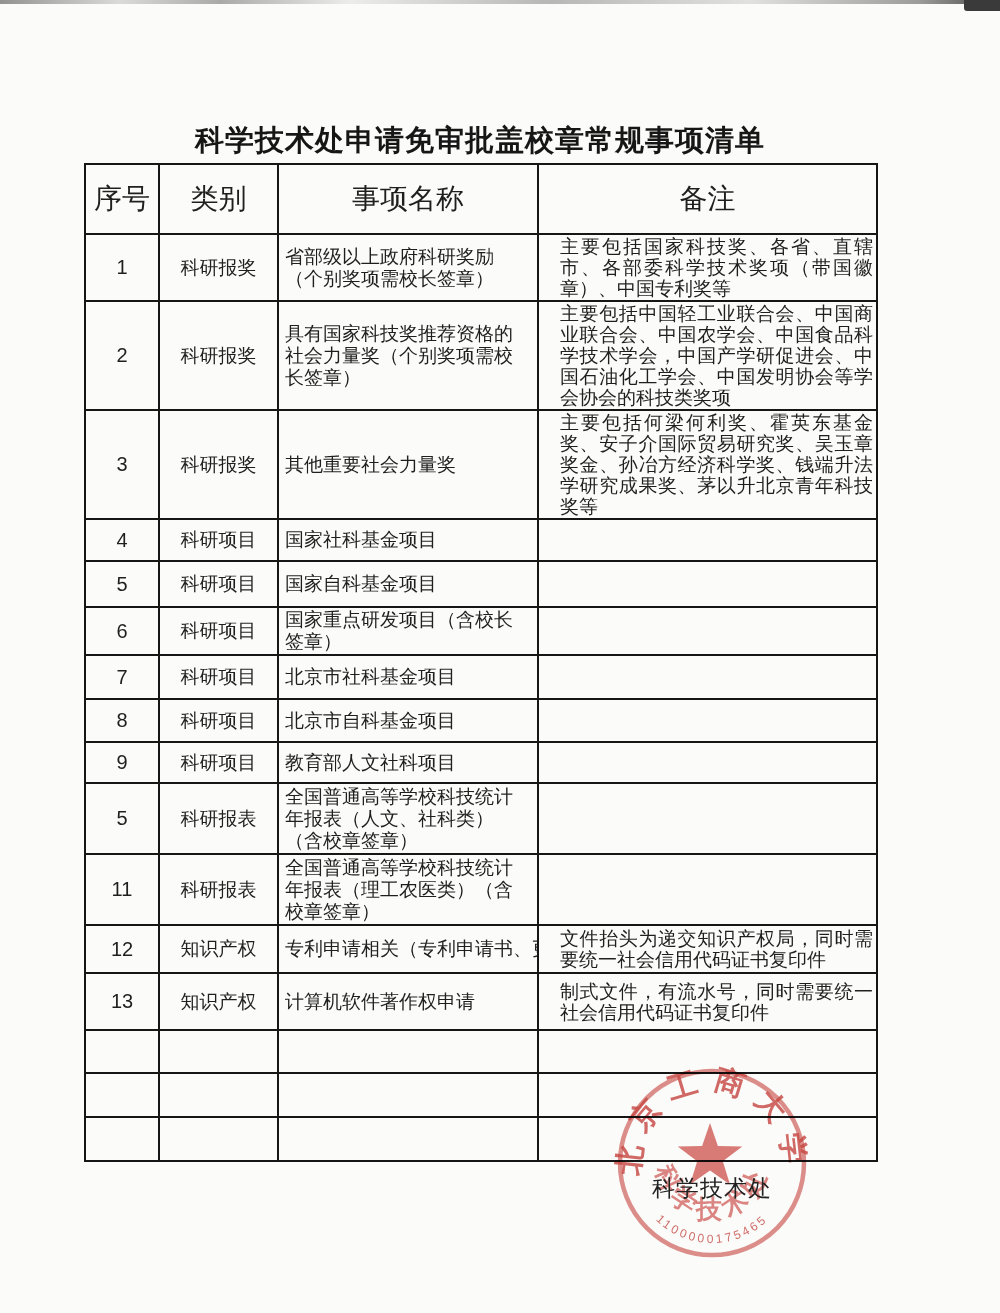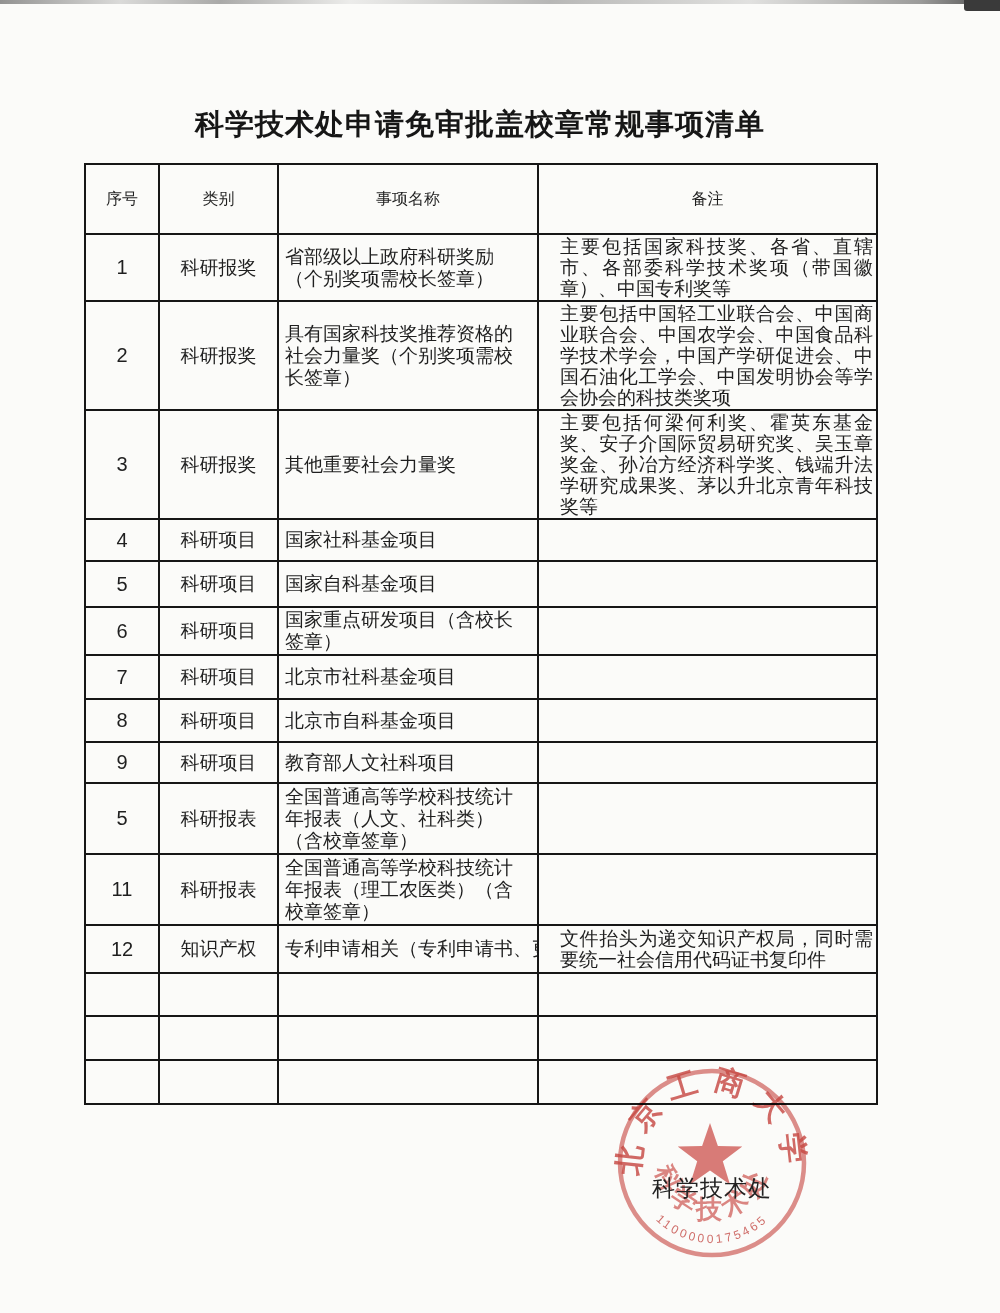--- a/index.html
+++ b/index.html
@@ -15,37 +15,37 @@
     background:linear-gradient(90deg,
       rgba(60,60,60,.55) 0%, rgba(120,120,120,.25) 12%, rgba(70,70,70,.45) 22%,
       rgba(150,150,150,.15) 35%, rgba(80,80,80,.40) 55%, rgba(120,120,120,.20) 75%,
       rgba(60,60,60,.50) 92%, rgba(40,40,40,.85) 100%);
   }
   .artifact-corner{
     position:absolute;top:0;right:0;width:36px;height:11px;
     background:#3a3a3a;border-bottom-left-radius:3px;
   }
   .title{
-    position:absolute;left:84px;top:105px;width:792px;margin:0;
+    position:absolute;left:84px;top:121px;width:792px;margin:0;
     text-align:center;font-size:29px;font-weight:bold;letter-spacing:1px;
     color:#161616;
   }
   .main-table{
     position:absolute;left:84px;top:163px;width:792px;
     border-collapse:collapse;table-layout:fixed;
     z-index:1;
   }
   .main-table th,.main-table td{
     border:2px solid #161616;
     vertical-align:middle;
     padding:1px 4px;
     font-size:19px;
     overflow:hidden;
   }
-  .main-table th{font-size:16px;font-weight:normal;text-align:center;}
+  .main-table th{font-size:28px;font-weight:normal;text-align:center;}
   td.c-no{text-align:center;font-size:20px;}
   td.c-cat{text-align:center;}
   td.c-item{text-align:left;line-height:22px;padding-left:6px;padding-right:14px;}
   td.c-remark{text-align:justify;line-height:21px;padding-left:21px;padding-right:3px;margin-left:21px;}
   td.clip{white-space:nowrap;overflow:hidden;}
   
   .stamp{
     position:absolute;left:612px;top:1063px;width:200px;height:200px;
     z-index:2;mix-blend-mode:multiply;
   }
@@ -148,20 +148,26 @@
       <td class="c-no">11</td>
       <td class="c-cat">科研报表</td>
       <td class="c-item">全国普通高等学校科技统计年报表（理工农医类）（含校章签章）</td>
       <td class="c-remark"></td>
     </tr>
     <tr style="height:48px">
       <td class="c-no">12</td>
       <td class="c-cat">知识产权</td>
       <td class="c-item clip">专利申请相关（专利申请书、更改</td>
       <td class="c-remark">文件抬头为递交知识产权局，同时需要统一社会信用代码证书复印件</td>
+    </tr>
+    <tr style="height:57px">
+      <td class="c-no">13</td>
+      <td class="c-cat">知识产权</td>
+      <td class="c-item">计算机软件著作权申请</td>
+      <td class="c-remark">制式文件，有流水号，同时需要统一社会信用代码证书复印件</td>
     </tr>
     <tr style="height:43px">
       <td class="c-no"></td>
       <td class="c-cat"></td>
       <td class="c-item"></td>
       <td class="c-remark"></td>
     </tr>
     <tr style="height:44px">
       <td class="c-no"></td>
       <td class="c-cat"></td>

